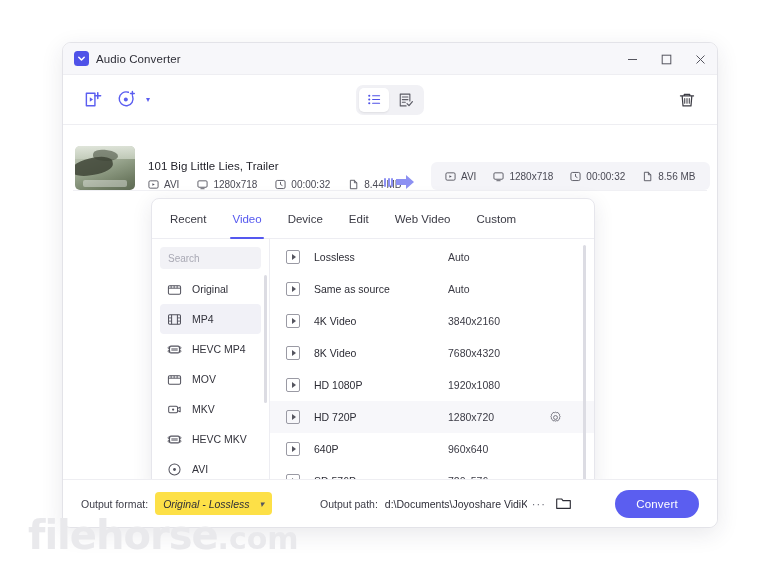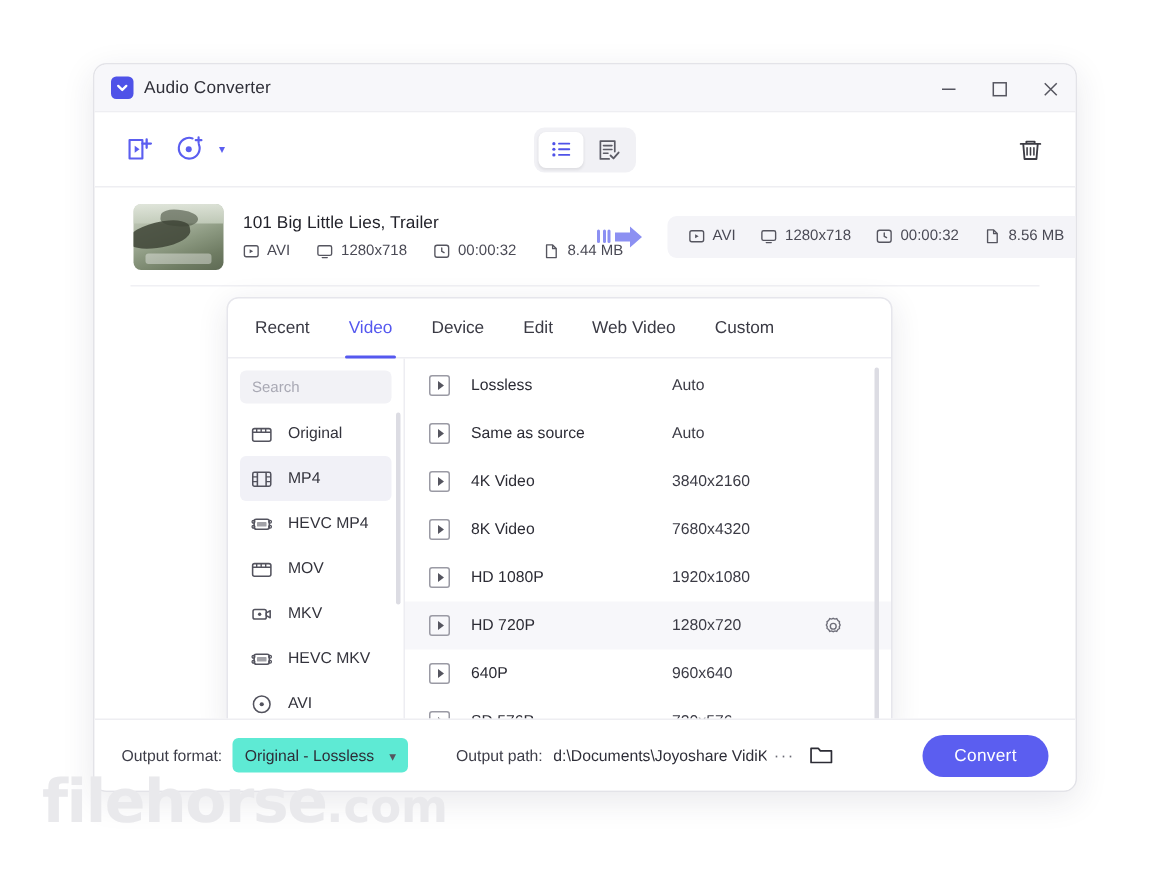--- a/index.html
+++ b/index.html
@@ -79,23 +79,23 @@
     width: 30px; height: 24px; border-radius: 5px;
     display: flex; align-items: center; justify-content: center;
     color: #5c5c66;
   }
   .vt-btn.active { background: #ffffff; color: #4f52e8; box-shadow: 0 1px 2px rgba(0,0,0,0.08); }
   .tb-right { position: absolute; right: 18px; display: flex; align-items: center; }
   .trash { width: 24px; height: 24px; display: flex; align-items: center; justify-content: center; color: #3c3c44; }
 
   
   .filerow {
-    position: relative; height: 66px; margin: 0 24px;
+    position: relative; height: 66px; margin: 0 10px;
     border-bottom: 1px solid #f0f0f4;
-    display: flex; align-items: center;
+    display: flex; align-items: flex-end;
   }
   .thumb {
     width: 60px; height: 44px; border-radius: 5px; overflow: hidden;
     flex: 0 0 auto; margin-left: 2px;
     background: linear-gradient(160deg,#cfd6c8 0%, #aeb8a4 30%, #8d9a82 55%, #6f7c63 80%, #5e6a54 100%);
     position: relative;
   }
   .thumb .ridge1 {
     position: absolute; left: -6%; top: 28%; width: 70%; height: 38%;
     background: #3e4436; border-radius: 60% 40% 50% 45%;
@@ -207,24 +207,24 @@
   }
 
   
   .bottombar {
     position: absolute; left: 0; right: 0; bottom: 0; height: 48px;
     background: #ffffff; border-top: 1px solid #eeeef2;
     display: flex; align-items: center;
   }
   .bb-label { font-size: 10.5px; color: #3d3d48; }
   .selectbox {
-    height: 23px; background: #5eead4; border-radius: 4px;
+    height: 23px; background: #fde047; border-radius: 4px;
     display: flex; align-items: center; justify-content: space-between;
     padding: 0 8px; min-width: 116px; margin-left: 7px;
-    font-size: 10.5px; color: #2e2e38;
+    font-size: 10.5px; color: #2e2e38; font-style: italic;
   }
   .selectbox .cv { color: #55555f; font-size: 9px; margin-left: 10px; }
   .pathtext {
     font-size: 10.5px; color: #2e2e38; margin-left: 7px;
     max-width: 142px; overflow: hidden; white-space: nowrap; text-overflow: clip;
   }
   .dots { font-size: 11px; color: #6a6a75; margin-left: 5px; letter-spacing: 1px; }
   .folderbtn { margin-left: 9px; width: 18px; height: 18px; display: flex; align-items: center; justify-content: center; color: #2c2c35; }
   .convertbtn {
     position: absolute; right: 18px;
@@ -619,21 +619,21 @@
 
     <div class="bottombar">
       <div style="display:flex;align-items:center;margin-left:18px;">
         <span class="bb-label">Output format:</span>
         <div class="selectbox">
           <span>Original - Lossless</span>
           <span class="cv">▾</span>
         </div>
       </div>
 
-      <div style="display:flex;align-items:center;margin-left:32px;">
+      <div style="display:flex;align-items:center;margin-left:48px;">
         <span class="bb-label">Output path:</span>
         <span class="pathtext">d:\Documents\Joyoshare VidiKit\Video</span>
         <span class="dots">···</span>
         <span class="folderbtn">
           <svg width="17" height="17" viewBox="0 0 18 18">
               <path d="M1.8 4.2 h5.2 l1.4 1.7 h7.8 v8.2 h-14.4 z" fill="none" stroke="currentColor" stroke-width="1.2" stroke-linejoin="round"></path>
             </svg>
         </span>
       </div>
 

